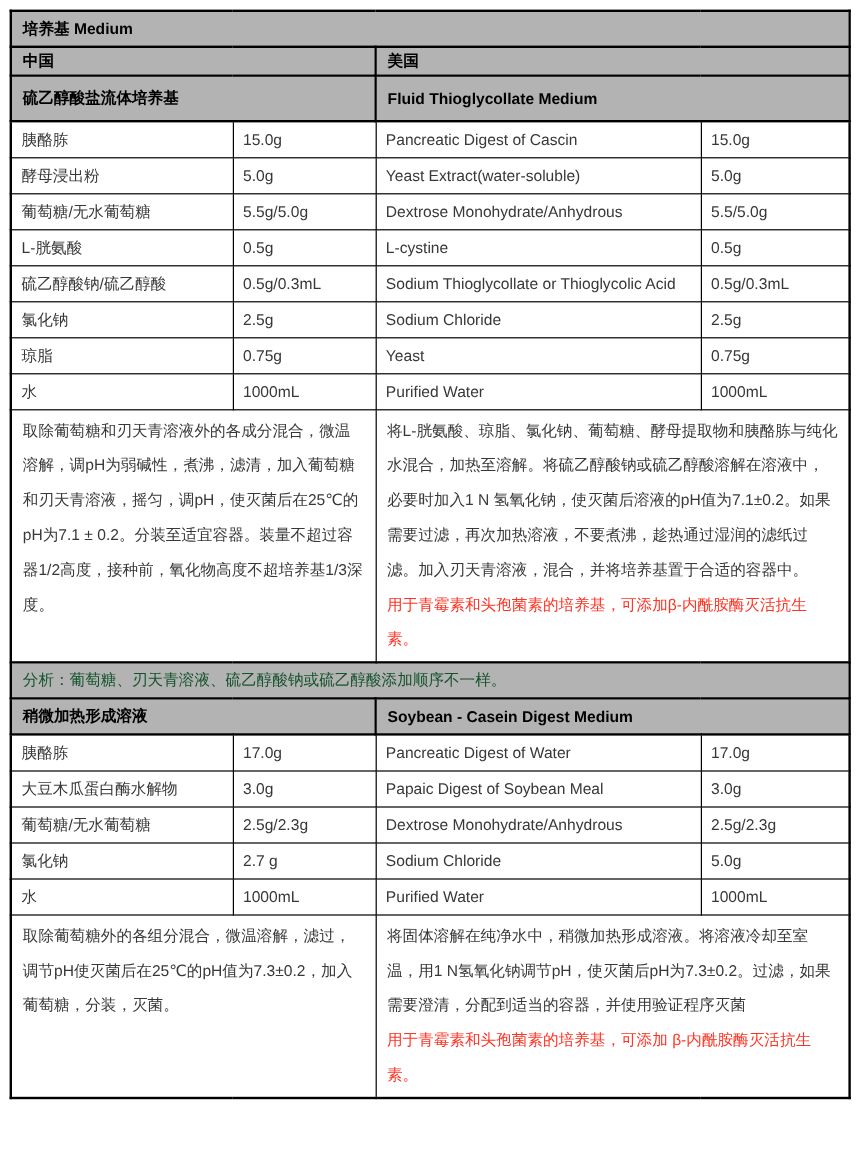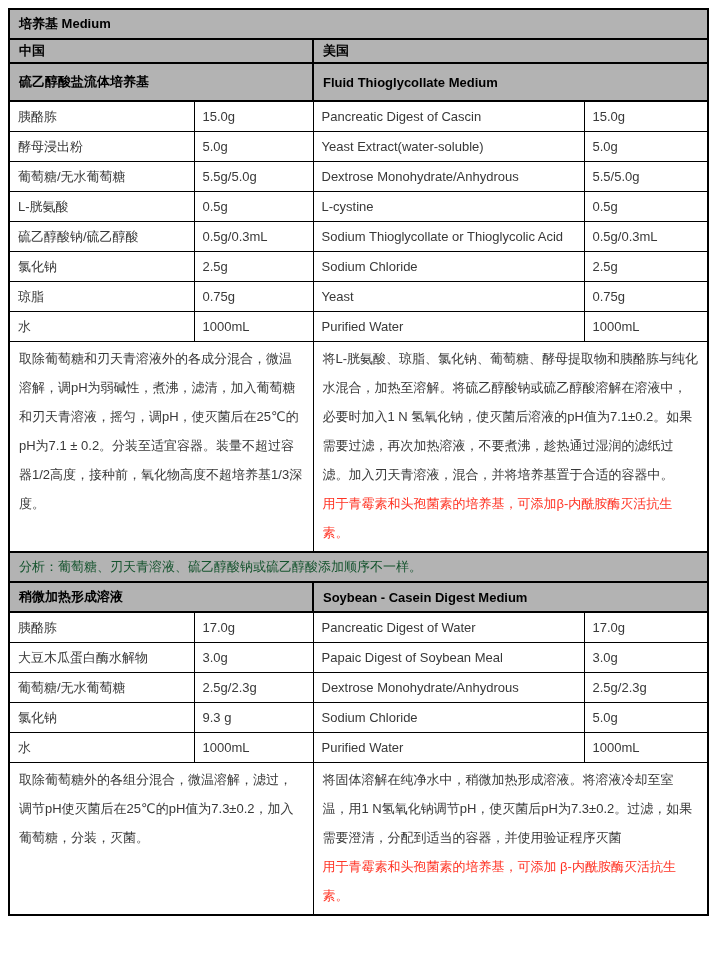--- a/index.html
+++ b/index.html
@@ -158,21 +158,21 @@
       <td class="amt">3.0g</td>
     </tr>
     <tr class="ing" style="height:29px">
       <td>葡萄糖/无水葡萄糖</td>
       <td class="amt">2.5g/2.3g</td>
       <td>Dextrose Monohydrate/Anhydrous</td>
       <td class="amt">2.5g/2.3g</td>
     </tr>
     <tr class="ing" style="height:29px">
       <td>氯化钠</td>
-      <td class="amt">9.3 g</td>
+      <td class="amt">2.7 g</td>
       <td>Sodium Chloride</td>
       <td class="amt">5.0g</td>
     </tr>
     <tr class="ing" style="height:29px">
       <td>水</td>
       <td class="amt">1000mL</td>
       <td>Purified Water</td>
       <td class="amt">1000mL</td>
     </tr>
 

